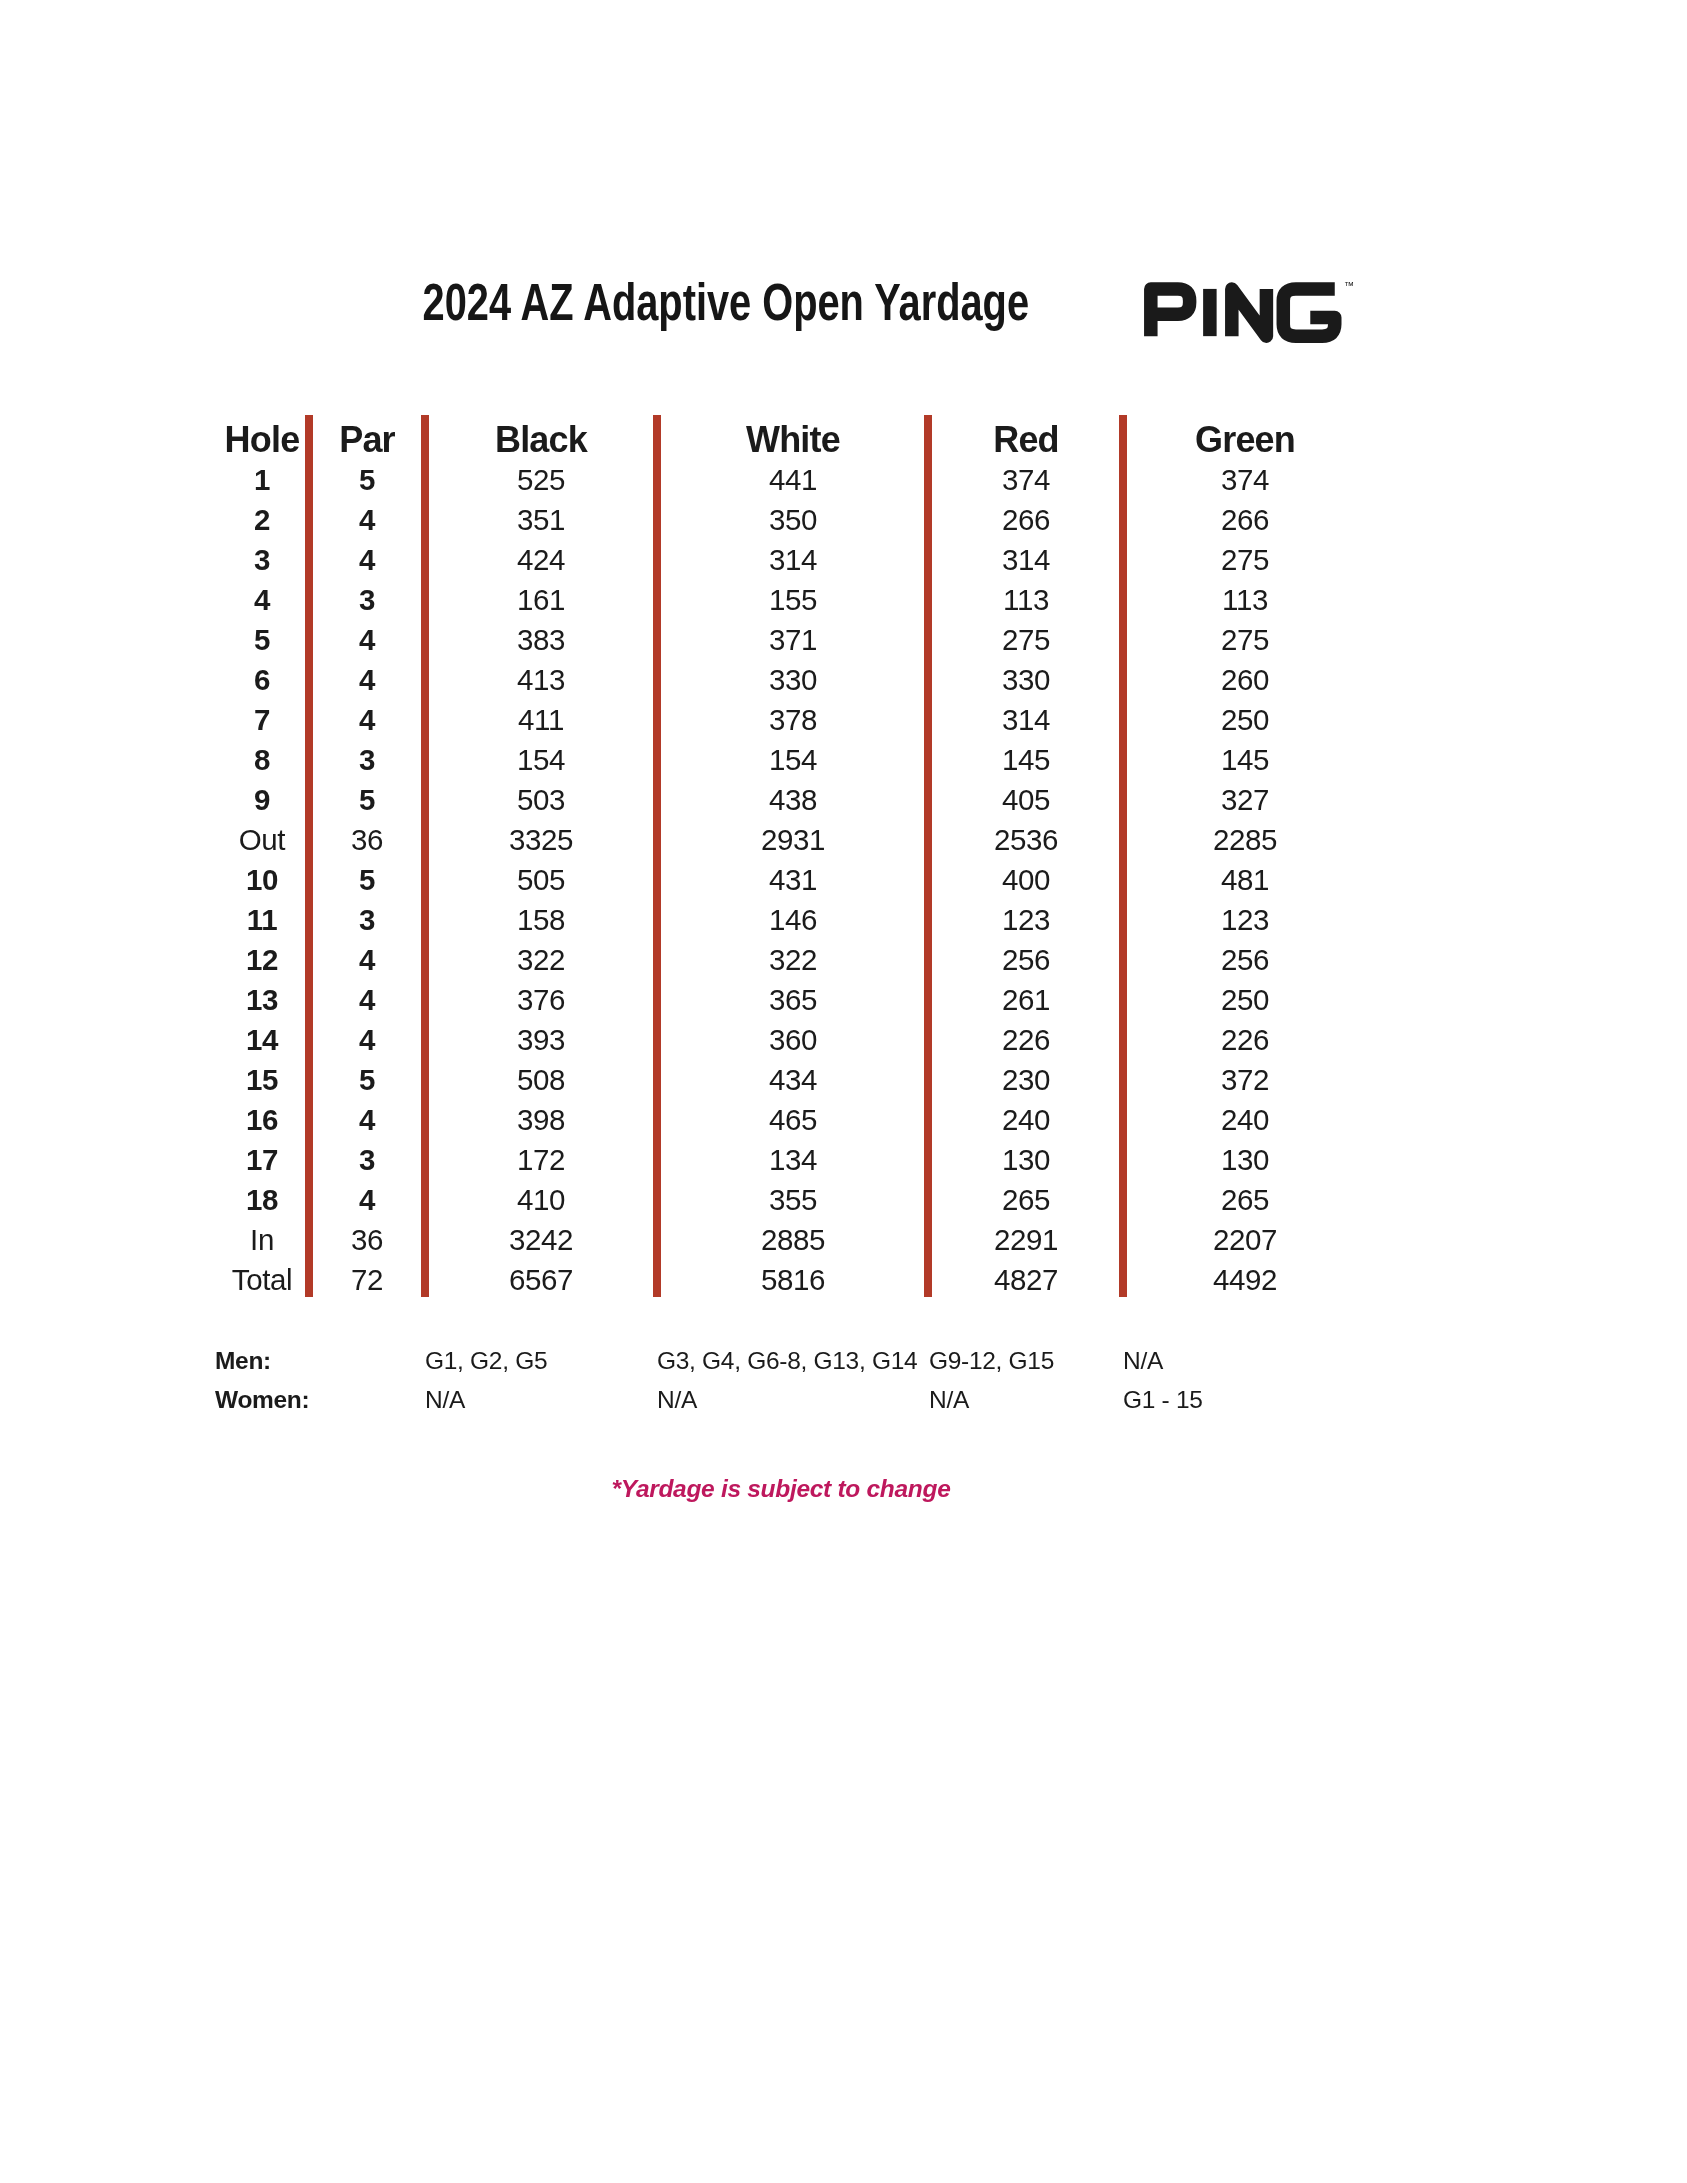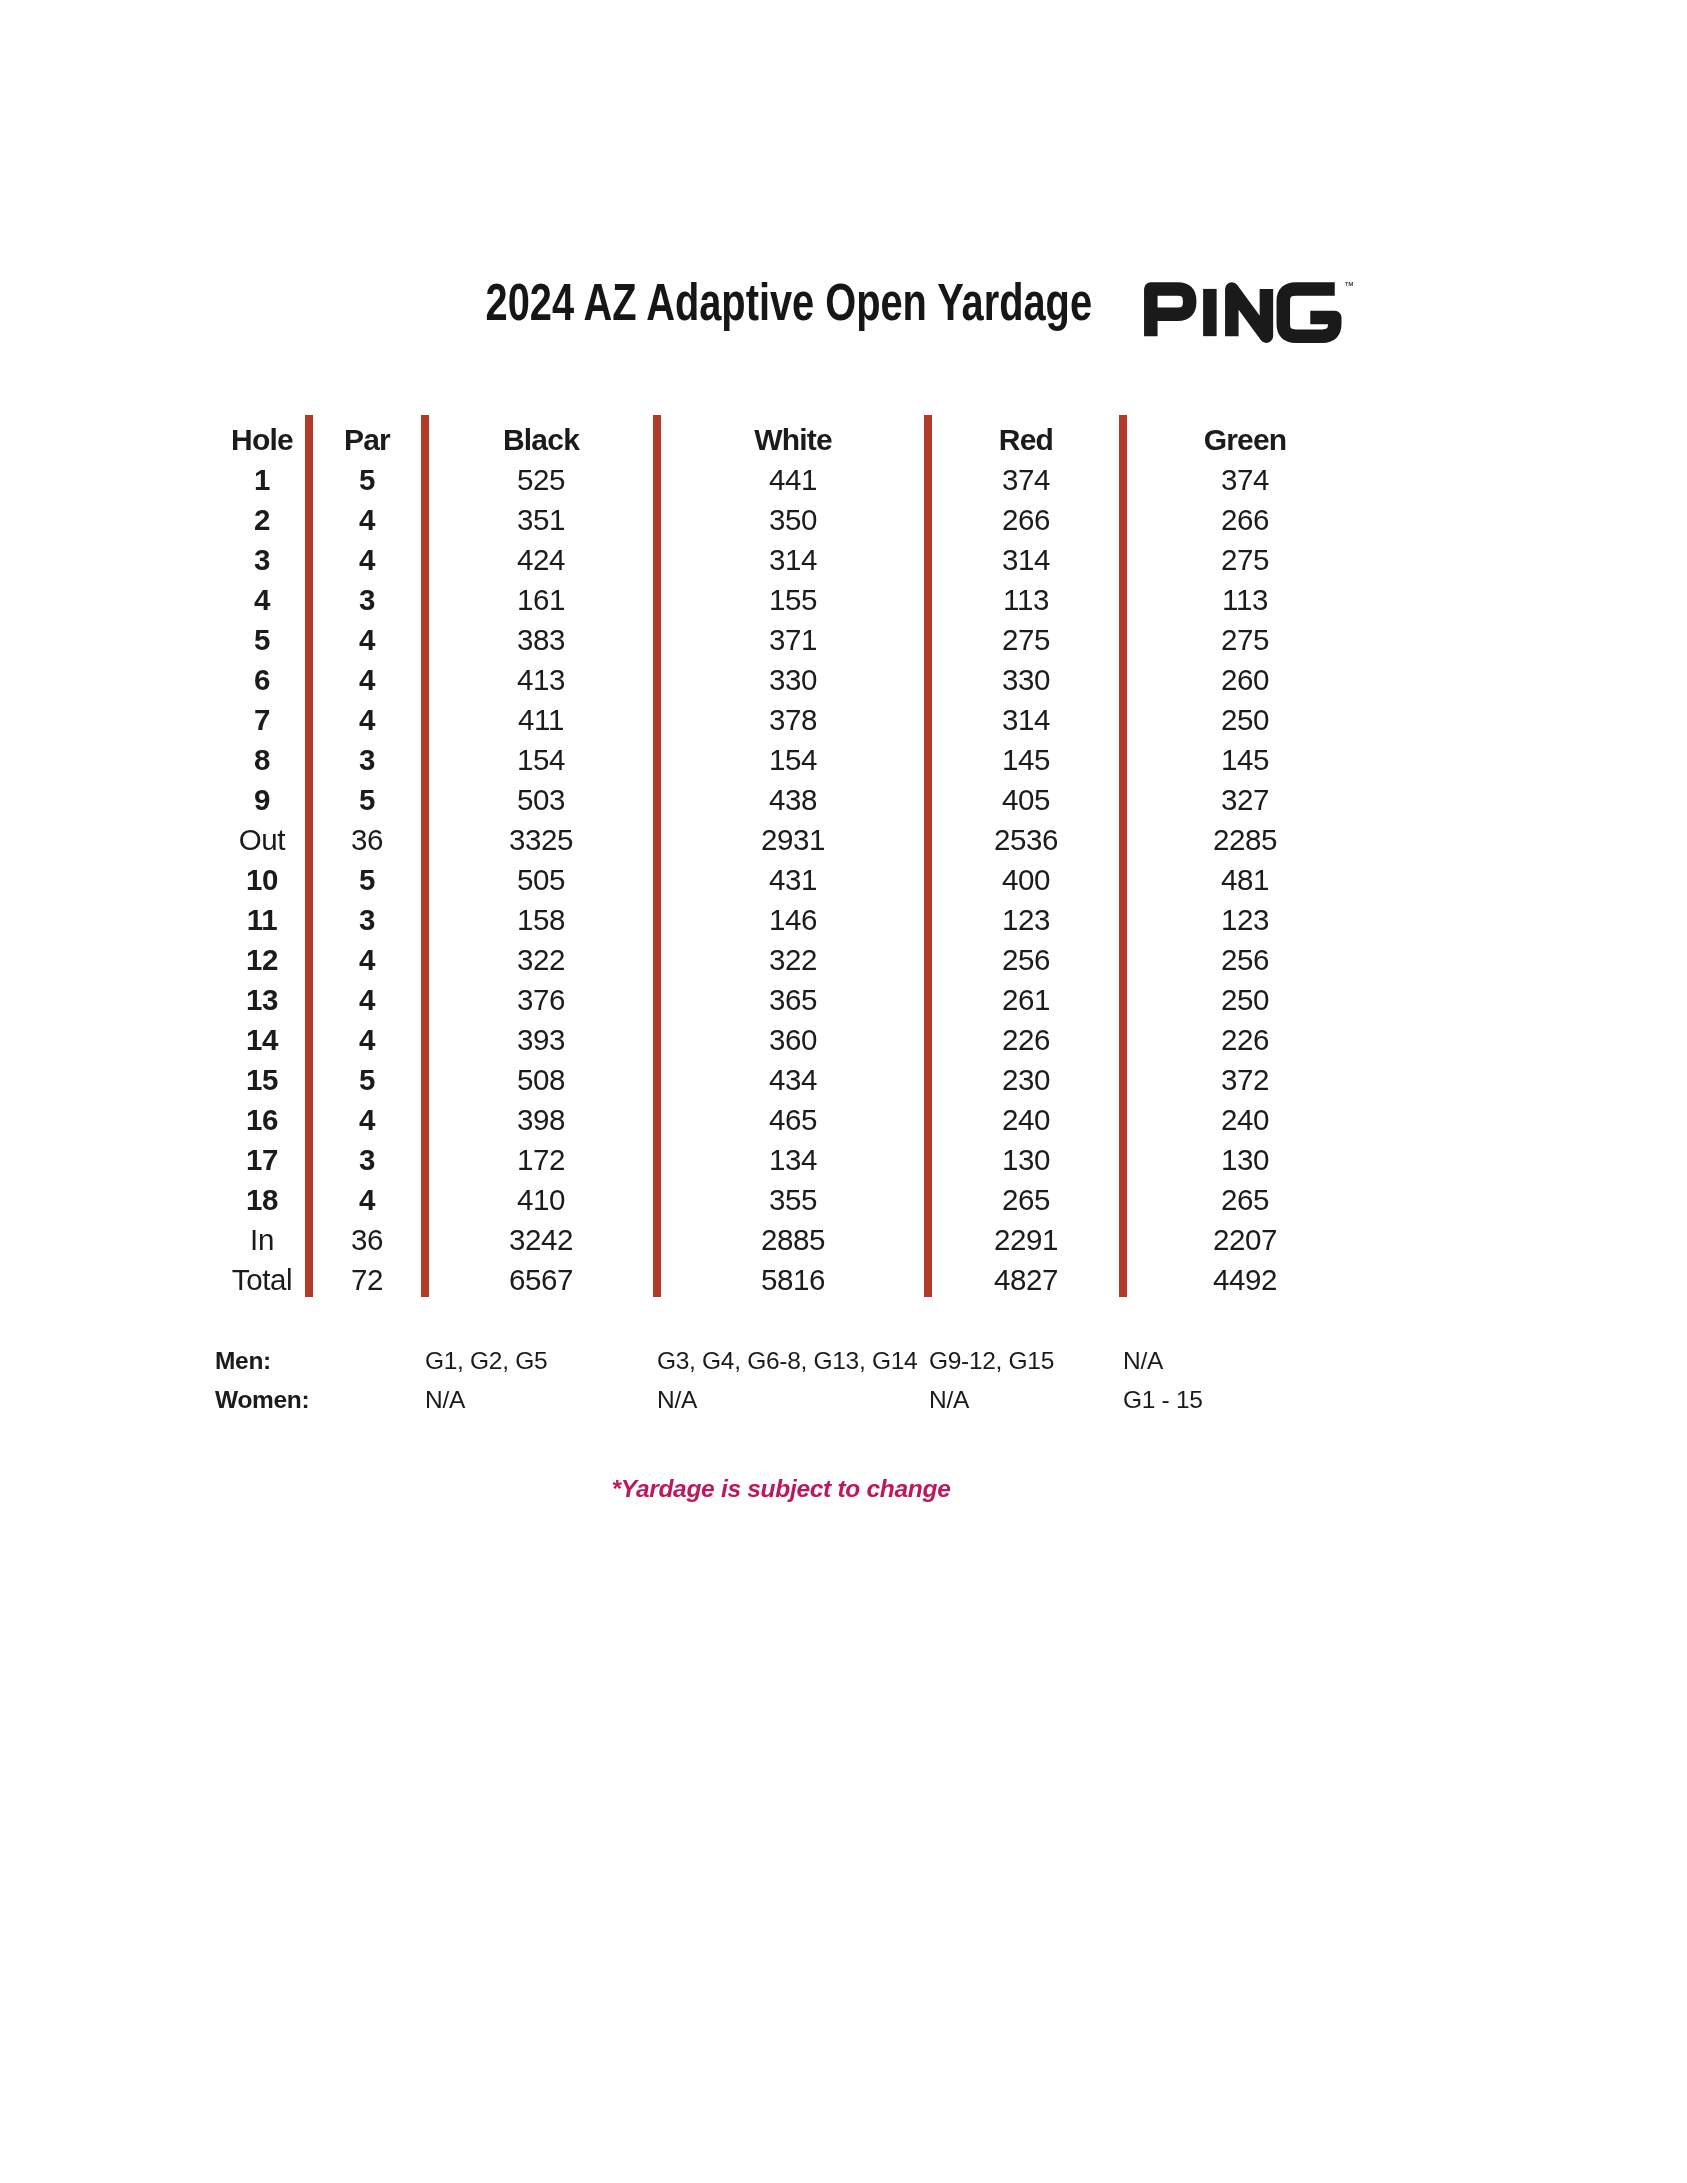--- a/index.html
+++ b/index.html
@@ -9,43 +9,43 @@
     height:2183px;
     background:#ffffff;
     font-family:"Liberation Sans",sans-serif;
     color:#1b1b1b;
     overflow:hidden;
   }
 
   
   .azgolf-logo{position:absolute;left:216px;top:221px;width:160px;height:143px;}
   .title-wrap{
-    position:absolute;left:474px;top:275px;width:629px;height:54px;
-    display:flex;align-items:center;justify-content:center;
+    position:absolute;left:486px;top:275px;width:629px;height:54px;
+    display:flex;align-items:center;justify-content:flex-end;
   }
   .title-text{
     font-size:51px;font-weight:700;white-space:nowrap;
     transform:scaleX(0.78);transform-origin:center;
     letter-spacing:0;color:#161616;
   }
   .ping-logo{position:absolute;left:1139px;top:277px;width:216px;height:66px;}
 
   
   .yardage-table{position:absolute;left:215px;top:420px;width:1152px;}
   .trow{
     display:grid;
     grid-template-columns:94px 116px 232px 272px 194px 244px;
     height:40px;line-height:40px;
   }
   .cell{
     text-align:center;font-size:29.5px;letter-spacing:-0.4px;
     white-space:nowrap;overflow:visible;
   }
   .cell-hole,.cell-par{font-weight:700;}
-  .col-header .cell{font-weight:700;font-size:30px;letter-spacing:-0.8px;}
+  .col-header .cell{font-weight:700;font-size:36px;letter-spacing:-0.8px;}
   .total-row .cell{font-weight:400;text-align:center;}
 
   .divider{
     position:absolute;top:-5px;width:8.4px;height:882px;
     background:#B23A28;
   }
   .divider-1{left:90px;}
   .divider-2{left:206px;}
   .divider-3{left:438px;}
   .divider-4{left:709px;}

